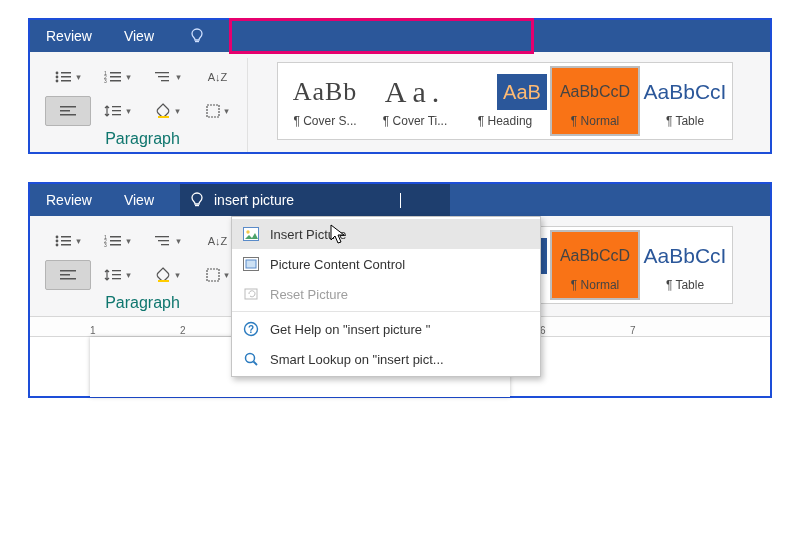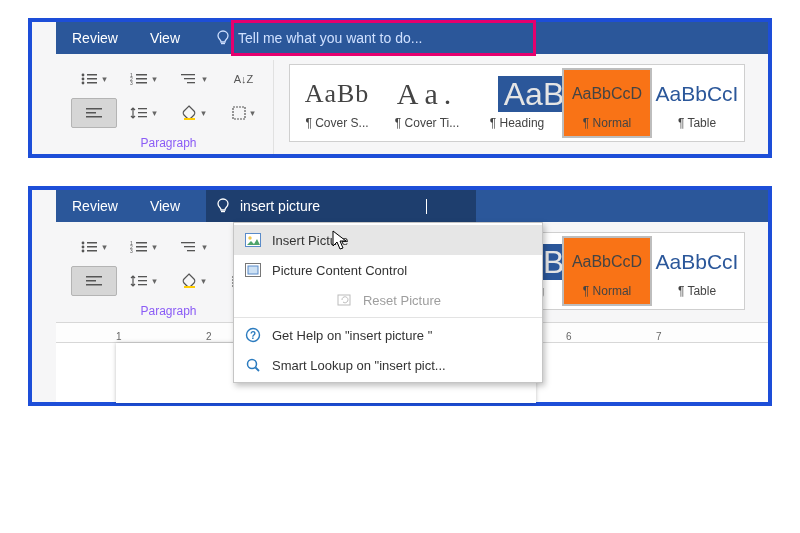--- a/index.html
+++ b/index.html
@@ -20,25 +20,24 @@
     margin: 0;
     width: 800px;
     height: 533px;
     background: #fff;
     font-family: "Segoe UI", Arial, sans-serif;
     font-size: 13px;
     color: var(--text);
     padding: 18px 28px;
   }
   .panel {
-    border: 4px solid #1d4ed8;
+    border: 2px solid #1d4ed8;
     background: var(--light);
     margin-bottom: 28px;
     position: relative;
-    padding-left: 24px;
   }
   .panel.second { margin-bottom: 0; }
 
   
   .tabstrip {
     background: var(--ribbon-blue);
     display: flex;
     align-items: stretch;
     height: 32px;
     color: #fff;
@@ -90,22 +89,22 @@
   }
   .group {
     display: flex;
     flex-direction: column;
     align-items: center;
     padding: 0 6px 4px 6px;
     border-right: 1px solid #e1e1e1;
   }
   .group:last-child { border-right: none; }
   .group-label {
-    font-size: 12px;
-    color: #8b5cf6;
+    font-size: 16px;
+    color: #0f766e;
     margin-top: auto;
     padding-top: 4px;
   }
   .para-grid {
     display: grid;
     grid-template-columns: repeat(4, 46px);
     grid-template-rows: 30px 30px;
     gap: 4px 4px;
     padding-top: 4px;
   }
@@ -140,21 +139,21 @@
   .style-tile.normal { border-color: #bdbdbd; background: #f97316; }
   .style-preview {
     height: 36px;
     display: flex;
     align-items: center;
     justify-content: center;
     font-family: "Times New Roman", serif;
   }
   .style-preview.cover  { font-size: 26px; letter-spacing: 1px; }
   .style-preview.coverT { font-size: 30px; letter-spacing: 6px; }
-  .style-preview.heading{ background: var(--ribbon-blue); color:#e5e5e5; font-size:32px; padding:0 6px; font-family:"Segoe UI",sans-serif;margin-left:34px; }
+  .style-preview.heading{ background: var(--ribbon-blue); color:#fdba74; font-size:20px; padding:0 6px; font-family:"Segoe UI",sans-serif;margin-left:34px; }
   .style-preview.normalp{ font-size: 16px; font-family:"Segoe UI",sans-serif; }
   .style-preview.tablep { font-size: 21px; font-family:"Segoe UI",sans-serif; color: var(--link); }
   .style-caption { font-size: 12px; color: #444; white-space: nowrap; }
 
   
   .menu {
     position: absolute;
     left: 201px;
     top: 32px;
     width: 310px;
@@ -167,21 +166,21 @@
   .menu-item {
     display: flex;
     align-items: center;
     gap: 10px;
     height: 30px;
     padding: 0 10px;
     font-size: 13px;
     color: #333;
   }
   .menu-item.sel { background: var(--sel); }
-  .menu-item.disabled { color: var(--muted); justify-content: center; }
+  .menu-item.disabled { color: var(--muted); }
   .menu-sep { height: 1px; background: #e3e3e3; margin: 2px 0; }
   .mi-icon {
     width: 18px; height: 18px;
     display:flex; align-items:center; justify-content:center;
     font-size: 14px;
   }
 
   
   .cursor {
     position: absolute;
@@ -228,21 +227,20 @@
     <div class="tab">Review</div>
     <div class="tab">View</div>
 
     <div class="tellme">
       <span>
         <svg width="14" height="16" viewBox="0 0 14 16">
           <path d="M7 1c-2.8 0-5 2.1-5 4.7 0 1.8 1 3 2 4 0.6 0.6 1 1.3 1 2.3h4c0-1 .4-1.7 1-2.3 1-1 2-2.2 2-4C12 3.1 9.8 1 7 1z" fill="none" stroke="#cfe0ff" stroke-width="1.3"></path>
           <rect x="5" y="13" width="4" height="1.2" fill="#cfe0ff"></rect>
         </svg>
       </span>
-      <span class="placeholder">Tell me what you want to do...</span>
     </div>
   </div>
 
   <div class="hlbox" style="left:199px;top:-2px;width:305px;height:36px"></div>
 
   <div class="ribbon">
 
     <div class="group" style="width:210px">
       <div class="para-grid">
 

